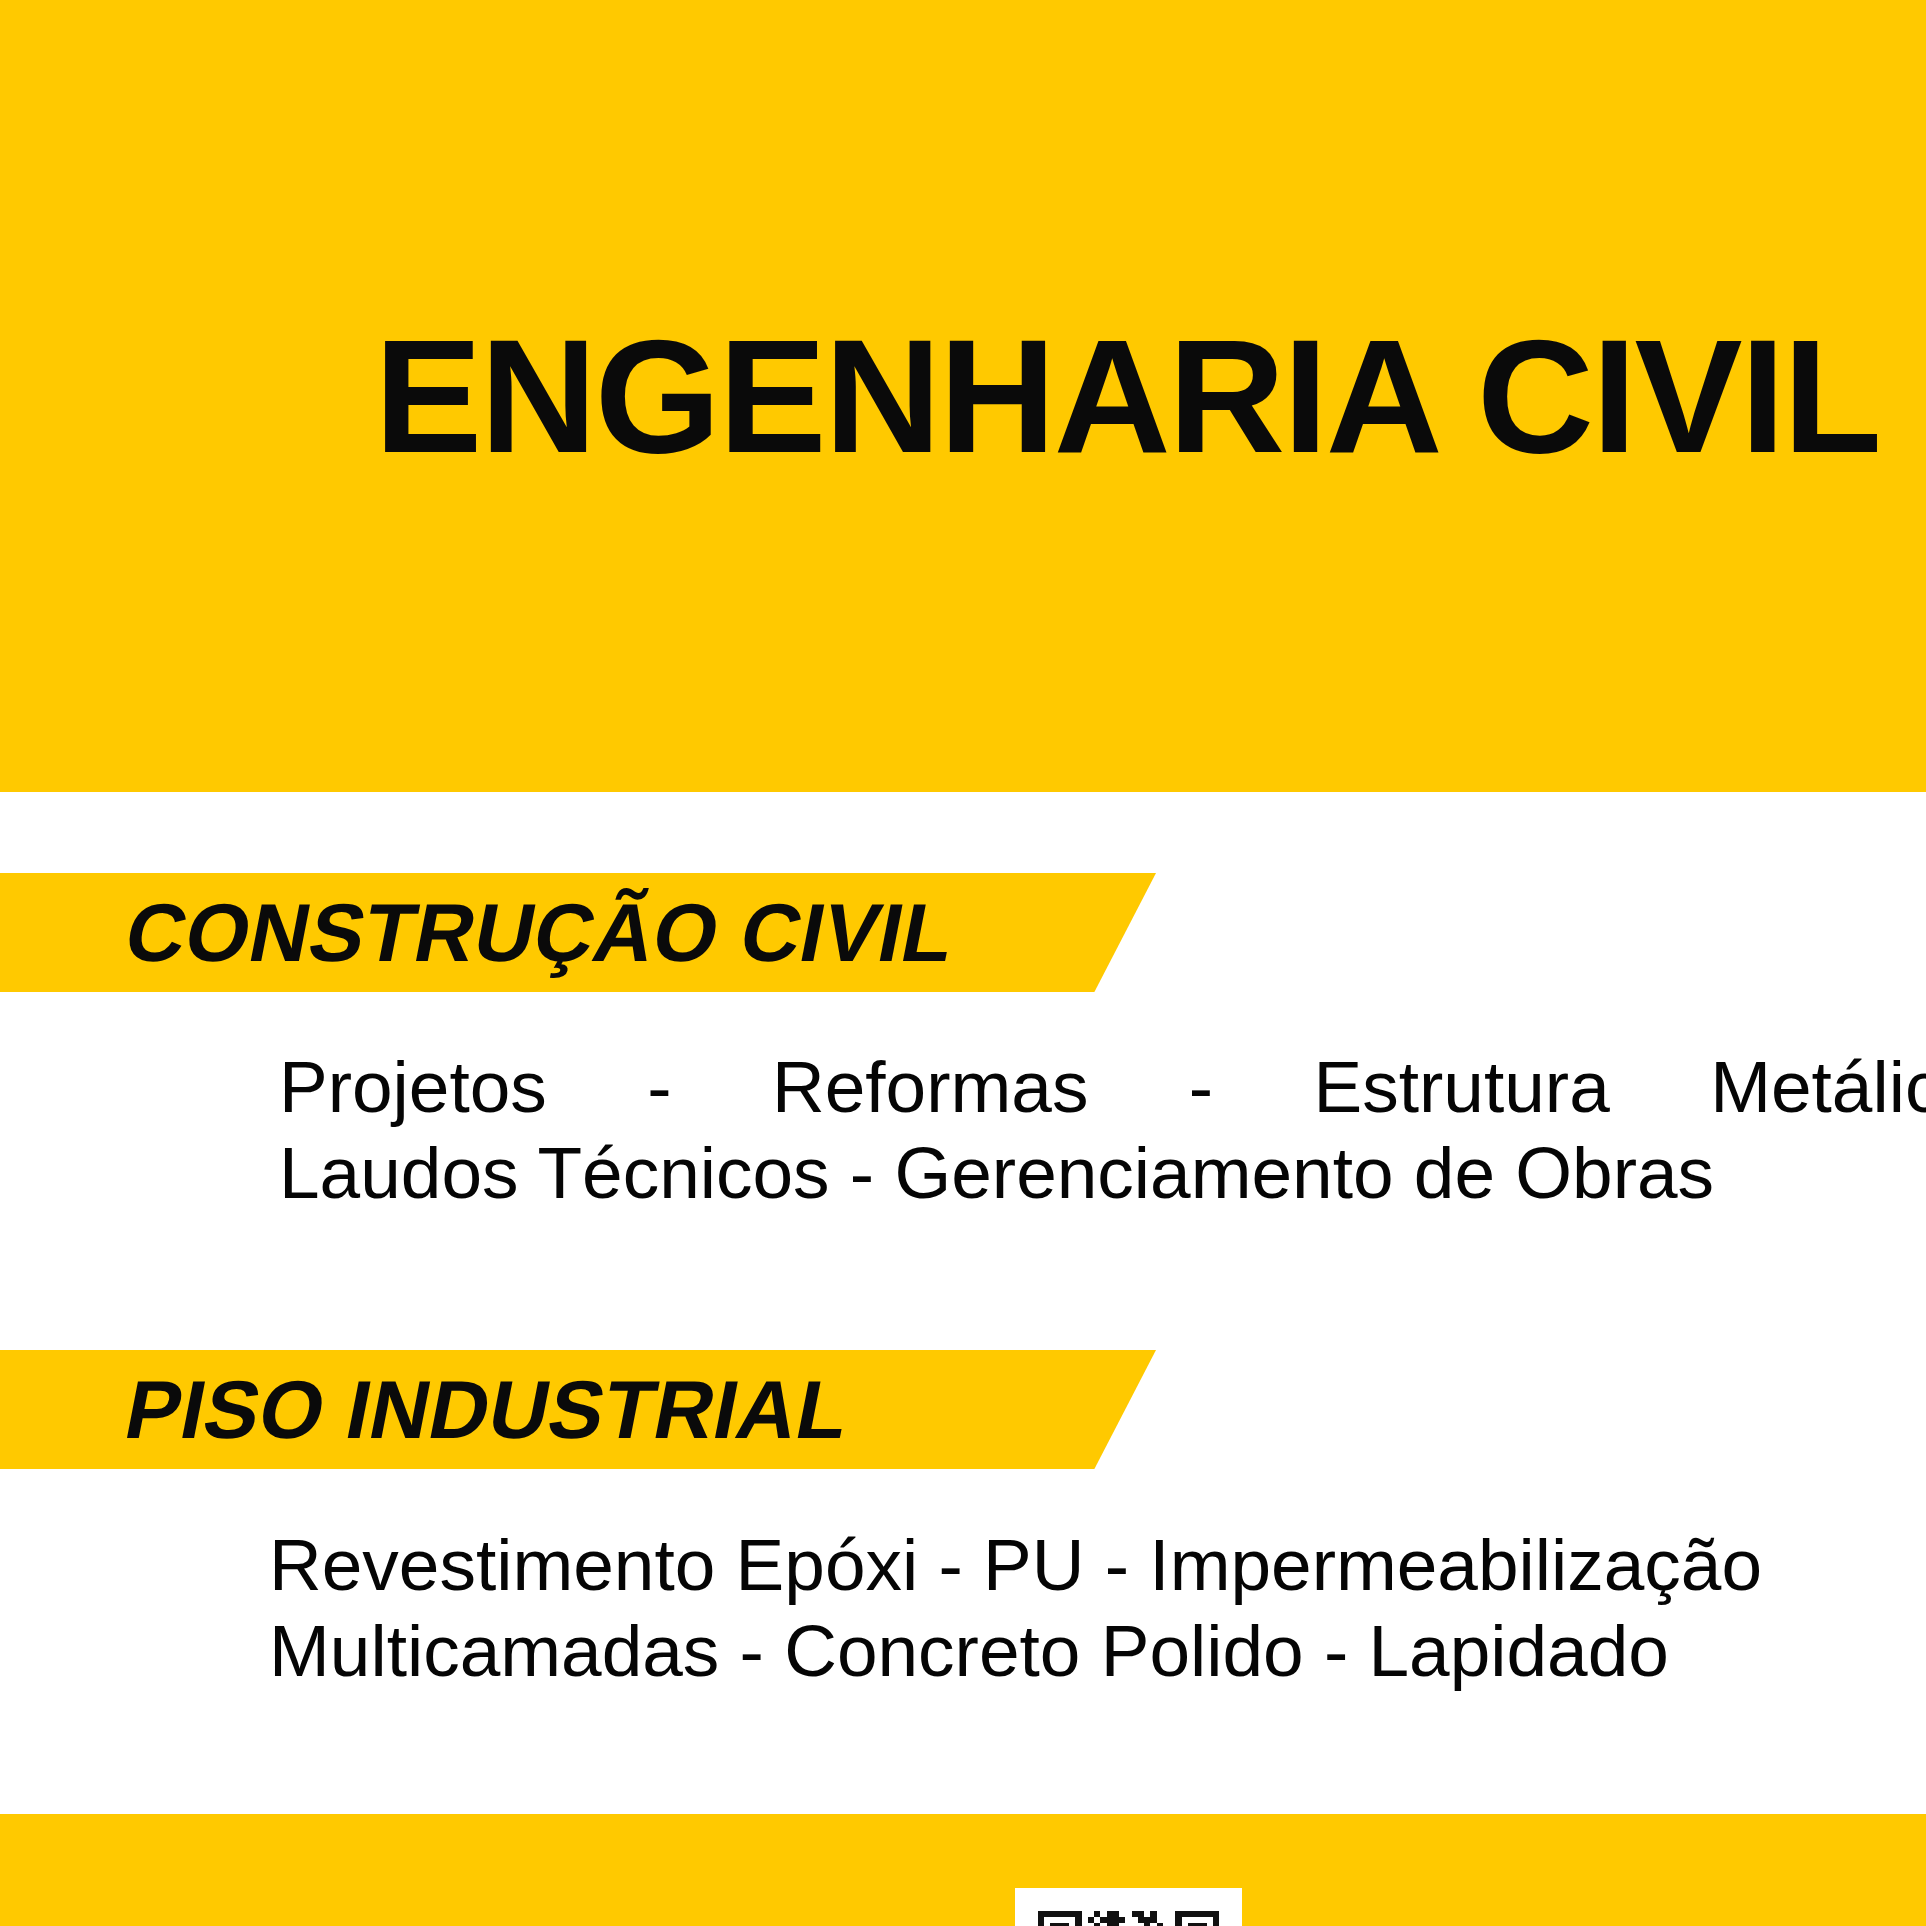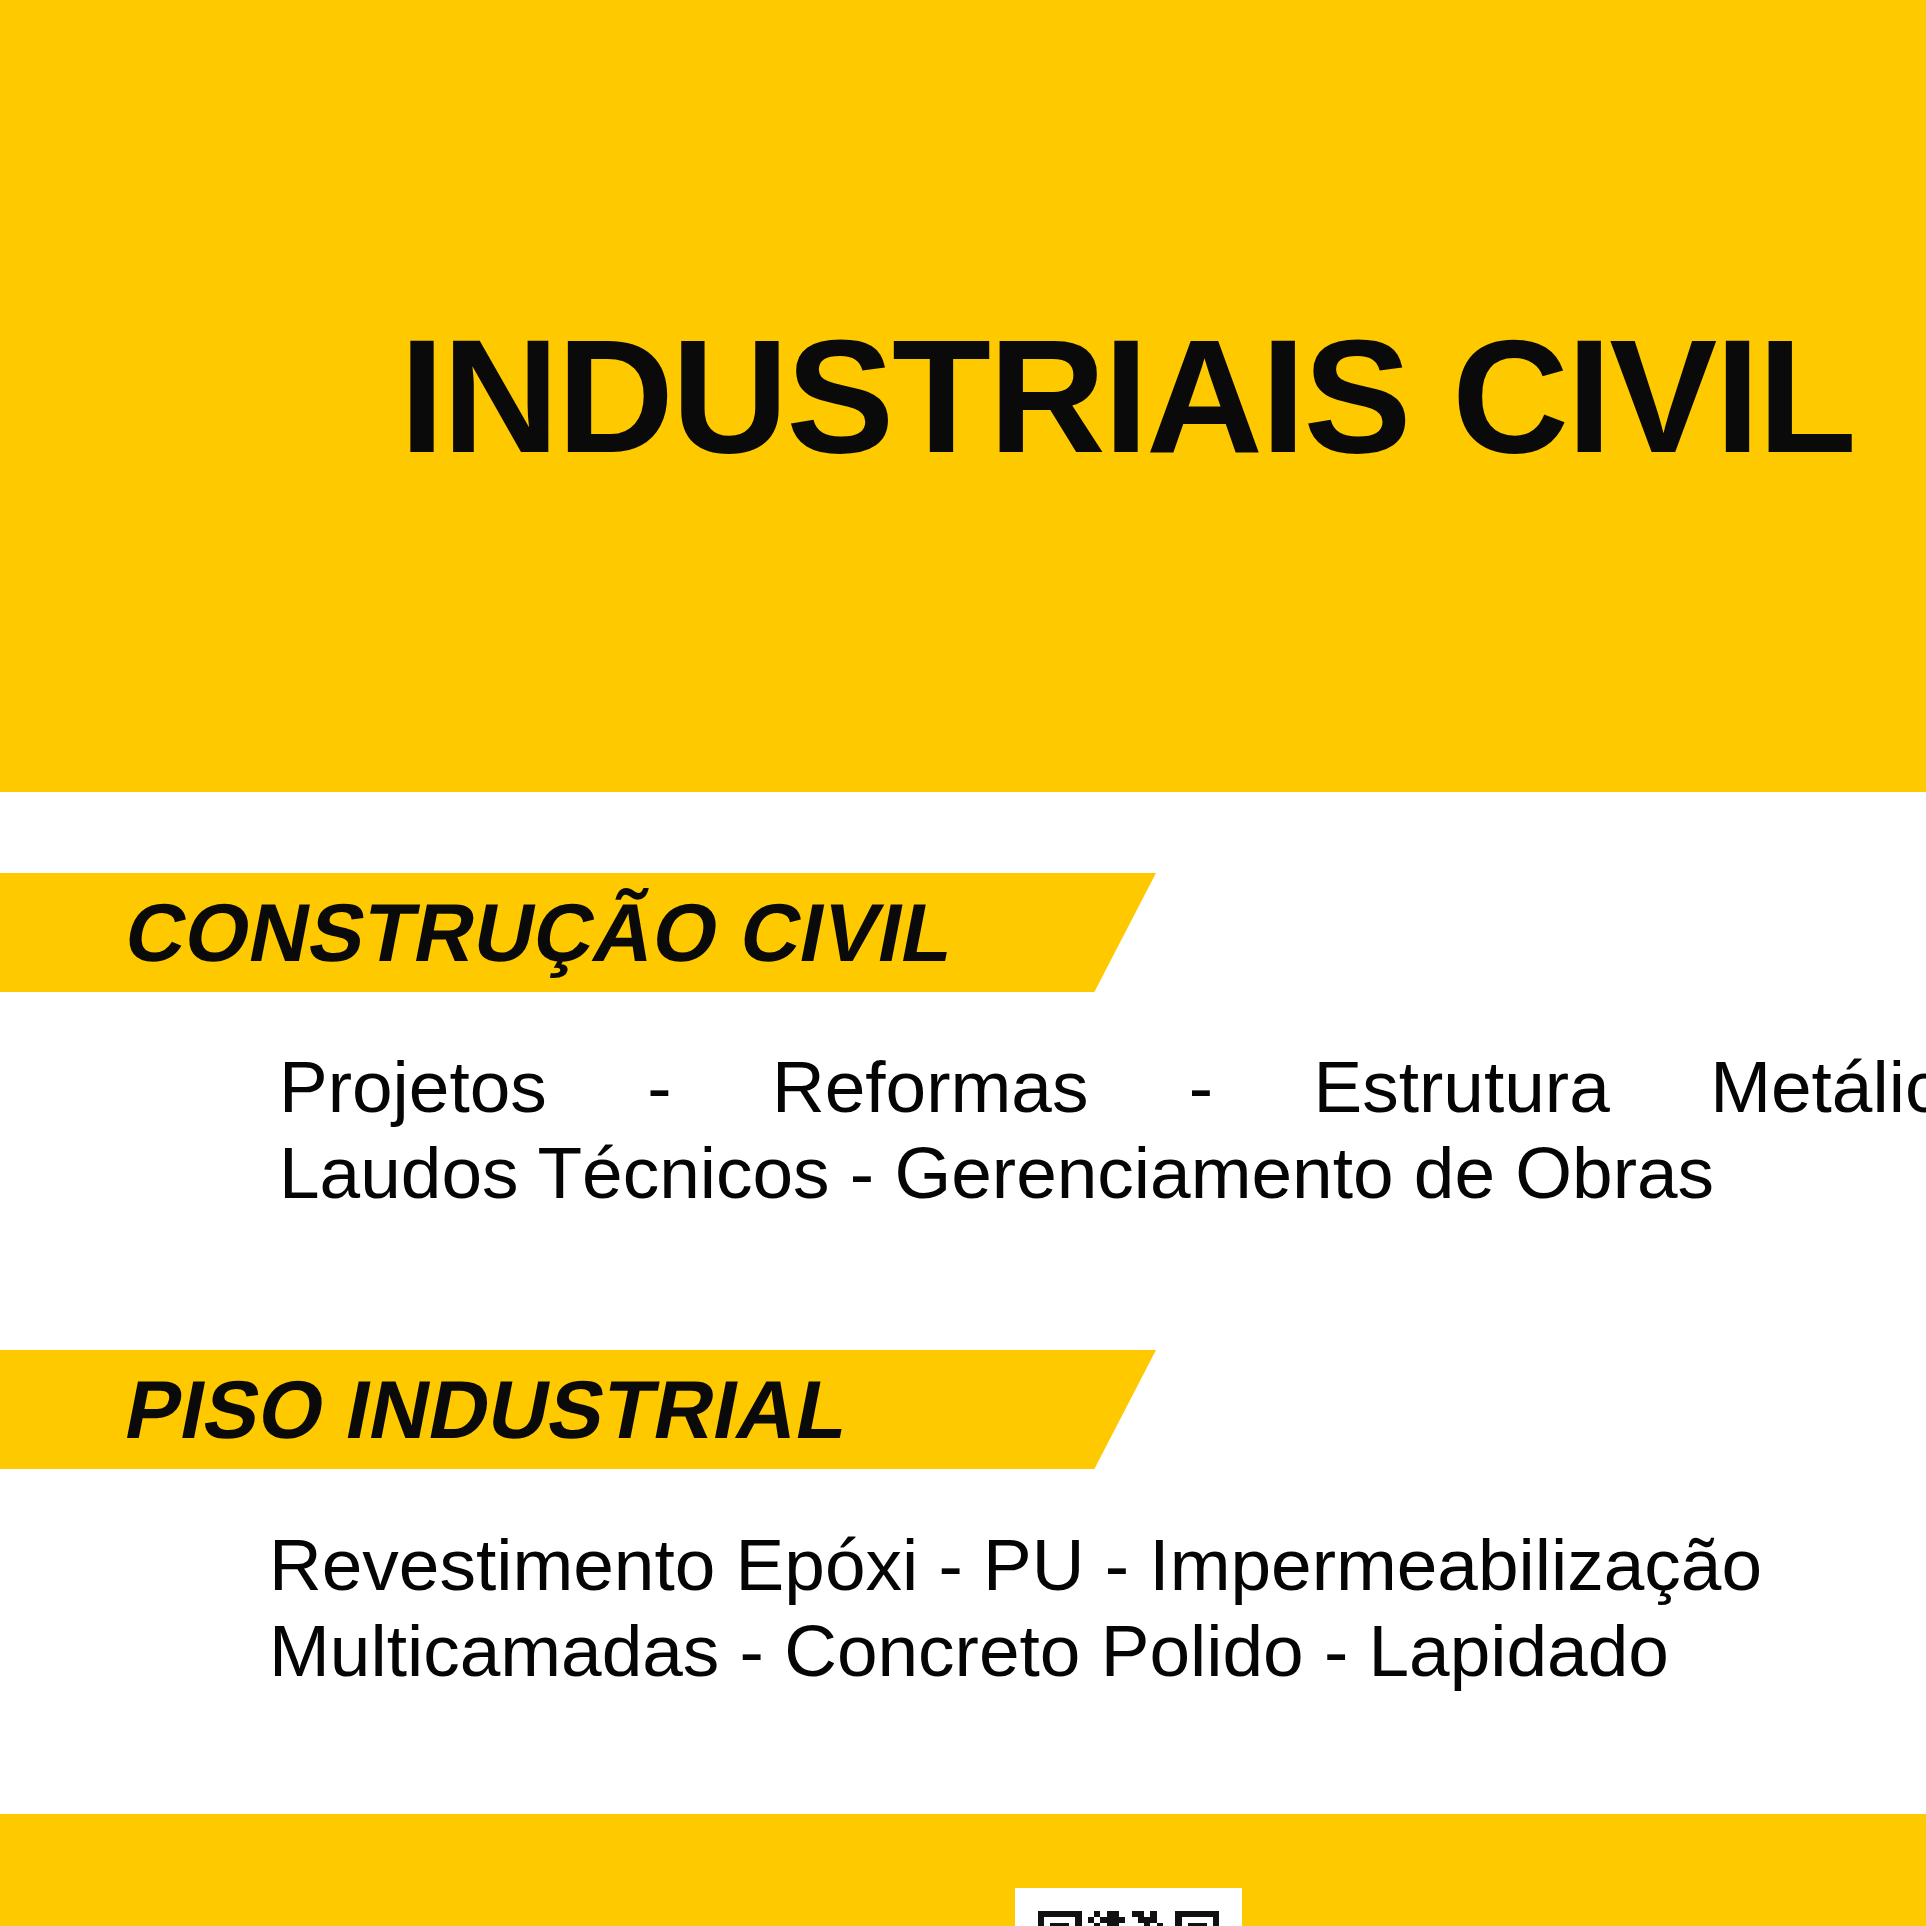--- a/index.html
+++ b/index.html
@@ -150,21 +150,21 @@
     display: block;
   }
 </style>
 </head>
 <body>
 
 <div id="poster">
 
   <div class="header-band"></div>
   <div class="title-block">
-    <div class="title-line">INDUSTRIAIS CIVIL</div>
+    <div class="title-line">ENGENHARIA CIVIL</div>
   </div>
 
   <div class="body-region">
 
     <div class="banner" id="banner-construcao">
       <span class="banner-label">CONSTRUÇÃO CIVIL</span>
     </div>
 
     <div class="service-group" id="group-construcao">
       <div class="line-1">Projetos  -  Reformas  -  Estrutura  Metálica</div>

